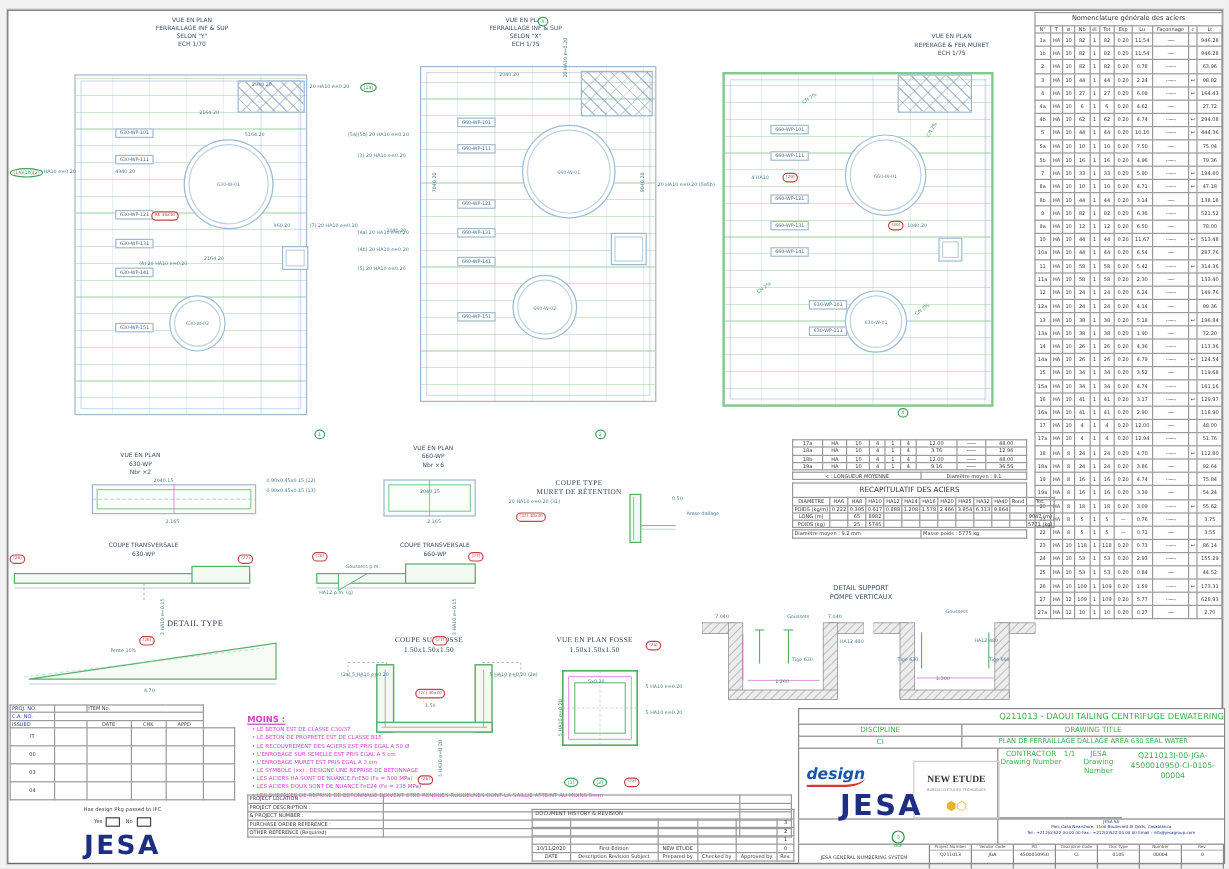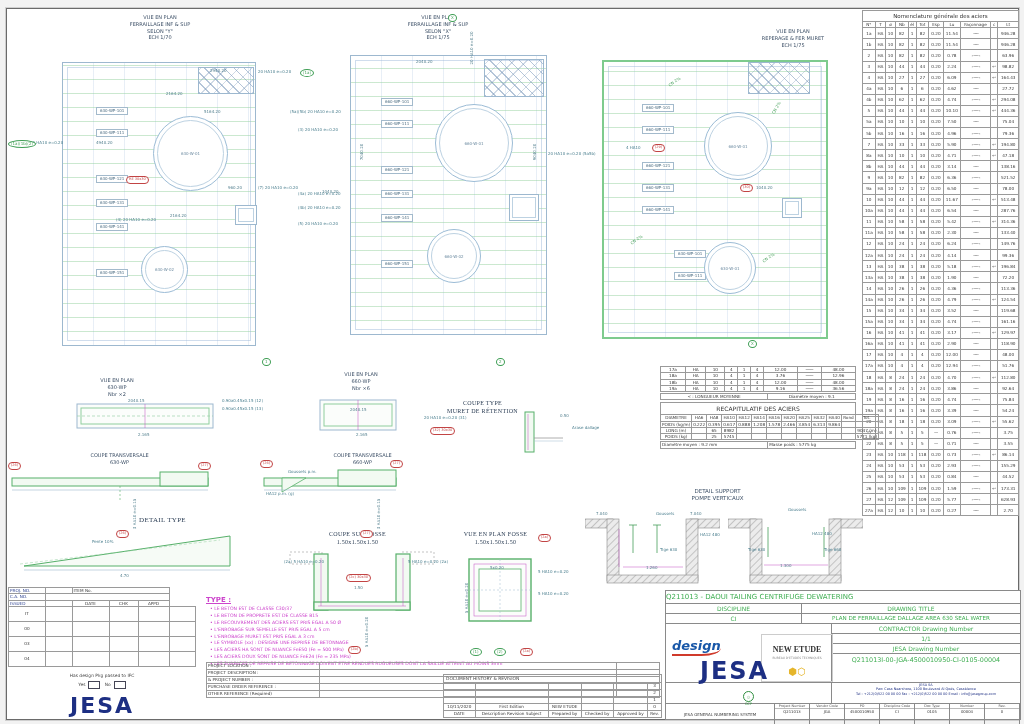--- a/index.html
+++ b/index.html
@@ -1027,21 +1027,21 @@
    </table>
    <div style="text-align:center;font-size:4.4px;color:#444;margin-top:6px">Has design Pkg passed to IFC</div>
    <div style="text-align:center;font-size:4.4px;color:#444;margin-top:3px">
      <span>Yes</span><span class="chk"></span>
      &nbsp;&nbsp;<span>No</span><span class="chk"></span>
    </div>
    <div class="jesa-big" style="text-align:center;font-size:22px;margin-top:4px">JESA</div>
  </div>
 
  <div class="abs" style="left:206px;top:596px;width:360px">
-   <div style="font-size:7px;font-weight:bold;color:#cc44cc;text-decoration:underline">TYPE :</div>
+   <div style="font-size:7px;font-weight:bold;color:#cc44cc;text-decoration:underline">MOINS :</div>
    <ul class="nota" id="nota-list">
         <li>LE BETON EST DE CLASSE C30/37</li>
         <li>LE BETON DE PROPRETE EST DE CLASSE B15</li>
         <li>LE RECOUVREMENT DES ACIERS EST PRIS EGAL A 50 Ø</li>
         <li>L'ENROBAGE SUR SEMELLE EST PRIS EGAL A 5 cm</li>
         <li>L'ENROBAGE MURET EST PRIS EGAL A 3 cm</li>
         <li>LE SYMBOLE  (xx) :  DESIGNE UNE REPRISE DE BETONNAGE</li>
         <li>LES ACIERS HA SONT DE NUANCE FeE50 (Fe = 500 MPa)</li>
         <li>LES ACIERS DOUX SONT DE NUANCE FeE24 (Fe = 235 MPa)</li>
         <li>LES SURFACES DE REPRISE DE BETONNAGE DOIVENT ETRE RENDUES RUGUEUSES DONT LA SAILLIE ATTEINT AU MOINS 5mm</li>
@@ -1122,40 +1122,40 @@
             <td style="height: 6px;">Prepared by</td>
             <td style="height: 6px;">Checked by</td>
             <td style="height: 6px;">Approved by</td>
             <td style="height: 6px;">Rev.</td>
           </tr>
         </tbody>
    </table>
  </div>
 
  <div class="abs" style="left:665px;top:590px;width:354px;height:128px;border:1px solid #8a8a8a;background:#fff">
-   <div style="border-bottom:.5px solid #8a8a8a;text-align:left;font-size:7px;padding:2px 0" class="tb-green">Q211013 - DAOUI TAILING CENTRIFUGE DEWATERING</div>
+   <div style="border-bottom:.5px solid #8a8a8a;text-align:right;font-size:7px;padding:2px 0" class="tb-green">Q211013 - DAOUI TAILING CENTRIFUGE DEWATERING</div>
    <div style="display:flex;border-bottom:.5px solid #8a8a8a">
      <div style="width:135px;border-right:.5px solid #8a8a8a;text-align:center;font-size:6px;padding:1px 0" class="tb-green">DISCIPLINE</div>
      <div style="flex:1;text-align:center;font-size:6px;padding:1px 0" class="tb-green">DRAWING TITLE</div>
    </div>
    <div style="display:flex;border-bottom:.5px solid #8a8a8a">
      <div style="width:135px;border-right:.5px solid #8a8a8a;text-align:center;font-size:6px;padding:1px 0" class="tb-green">CI</div>
      <div style="flex:1;text-align:center;font-size:5.6px;padding:1px 0" class="tb-green">PLAN DE FERRAILLAGE DALLAGE AREA 630 SEAL WATER</div>
    </div>
    <div style="display:flex;border-bottom:.5px solid #8a8a8a;height:58px">
      <div style="width:165px;border-right:.5px solid #8a8a8a;position:relative">
         <span class="igaser abs" style="left:6px;top:14px">design</span>
         <div class="abs" style="left:95px;top:10px;width:68px;border:1px solid #ccc;padding:2px 1px;text-align:center">
           <span style="font-family:'Liberation Serif',serif;font-size:8px;color:#333;font-weight:bold">NEW ETUDE</span>
           <div style="font-size:3px;color:#888">BUREAU D'ETUDES TECHNIQUES</div>
           <span class="starburst">⬢⬡</span>
         </div>
         <div class="jesa-big abs" style="left:34px;top:33px;font-size:24px">JESA</div>
      </div>
-     <div style="flex:1;display:flex;flex-direction:column">
+     <div style="flex:1;display:flex;">
         <div style="border-bottom:.5px solid #8a8a8a;font-size:6px;text-align:center;padding:1px 0" class="tb-green">CONTRACTOR Drawing Number</div>
         <div style="border-bottom:.5px solid #8a8a8a;font-size:6px;text-align:center;padding:1px 0" class="tb-green">1/1</div>
         <div style="border-bottom:.5px solid #8a8a8a;font-size:6px;text-align:center;padding:1px 0" class="tb-green">JESA Drawing Number</div>
         <div style="font-size:6.4px;text-align:center;padding:2px 0" class="tb-green">Q211013I-00-JGA-4500010950-CI-0105-00004</div>
      </div>
    </div>
    <div style="display:flex;border-bottom:.5px solid #8a8a8a;height:20px">
      <div style="width:165px;border-right:.5px solid #8a8a8a;text-align:center">
        <span style="display:inline-block;width:9px;height:9px;border:1px solid #2f8f3f;border-radius:50%;color:#2f8f3f;font-size:5px;line-height:9px">۞</span>
        <div style="font-size:3.4px;color:#2f8f3f">OCP</div>

